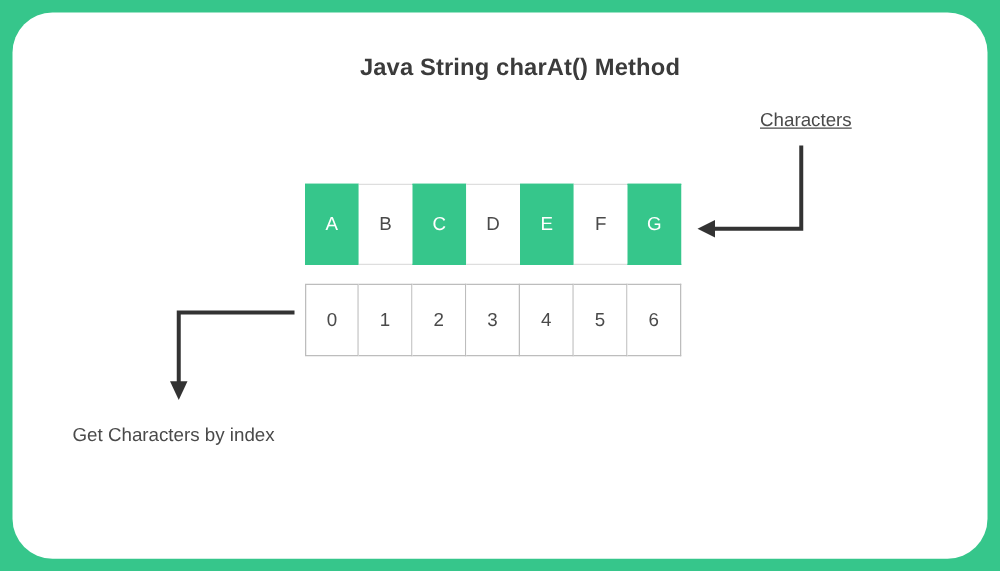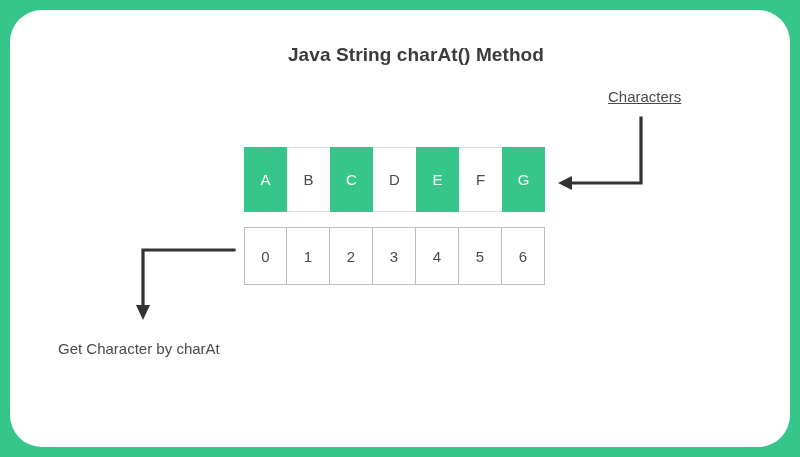--- a/index.html
+++ b/index.html
@@ -130,21 +130,21 @@
       </g>
 
       <g>
         <path d="M 224 240 L 133 240 L 133 300" fill="none" stroke="#333333" stroke-width="3.2" stroke-linecap="square" stroke-linejoin="miter"></path>
         <path d="M 133 310 L 126 295 L 140 295 Z" fill="#333333"></path>
       </g>
     </svg>
 
     <div class="anno-label label-characters">Characters</div>
 
-    <div class="anno-label label-getchar">Get Character by charAt</div>
+    <div class="anno-label label-getchar">Get Characters by index</div>
 
     <div class="char-table">
       <div class="row row-chars">
         <div class="cell cell-char on">A</div>
         <div class="cell cell-char">B</div>
         <div class="cell cell-char on">C</div>
         <div class="cell cell-char">D</div>
         <div class="cell cell-char on">E</div>
         <div class="cell cell-char">F</div>
         <div class="cell cell-char on">G</div>

